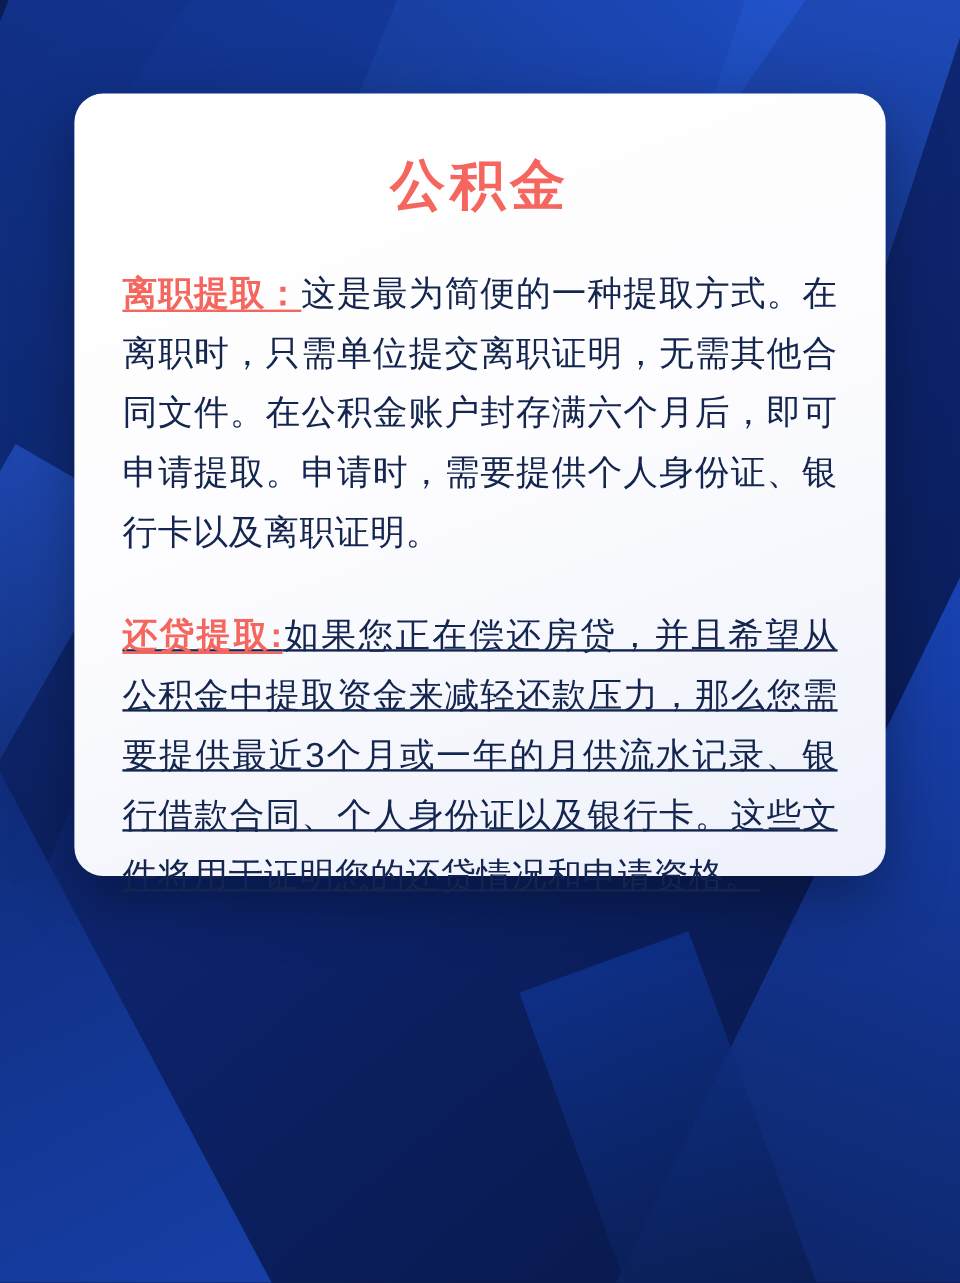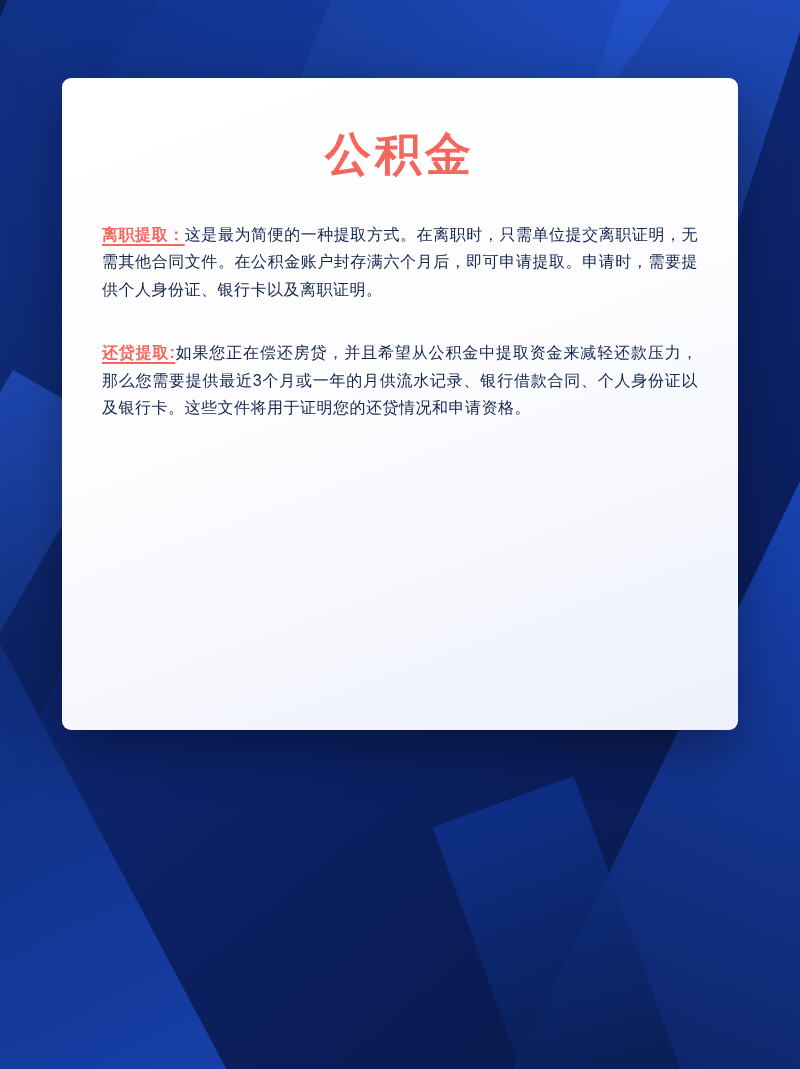--- a/index.html
+++ b/index.html
@@ -79,48 +79,48 @@
   }
 
   
   .card {
     position: absolute;
     left: 62px;
     top: 78px;
     width: 676px;
     height: 652px;
     background: linear-gradient(160deg, #ffffff 0%, #fdfdff 45%, #eef1fb 100%);
-    border-radius: 9px;
+    border-radius: 24px;
     box-shadow: 0 18px 50px rgba(0, 0, 0, .35);
     padding: 46px 40px 30px 40px;
   }
 
   .title-block {
     text-align: center;
     margin-bottom: 34px;
   }
   .title-line {
     color: #f4665e;
     font-weight: bold;
     letter-spacing: 4px;
     line-height: 1.32;
   }
   .title-line.l1 { font-size: 46px; }
   .title-line.l2 { font-size: 46px; }
 
   .para {
     margin-bottom: 26px;
-    font-size: 16px;
+    font-size: 29px;
     line-height: 1.72;
     color: #14264f;
     text-align: justify;
     letter-spacing: .5px;
     margin-top: 36px;
   }
-  .para:last-child { margin-bottom: 0; }
+  .para:last-child { margin-bottom: 0; text-decoration: underline; }
 
   .lead {
     color: #f4665e;
     font-weight: bold;
     text-decoration: underline;
     text-underline-offset: 4px;
     text-decoration-thickness: 2px;
   }
 </style>
 </head>

